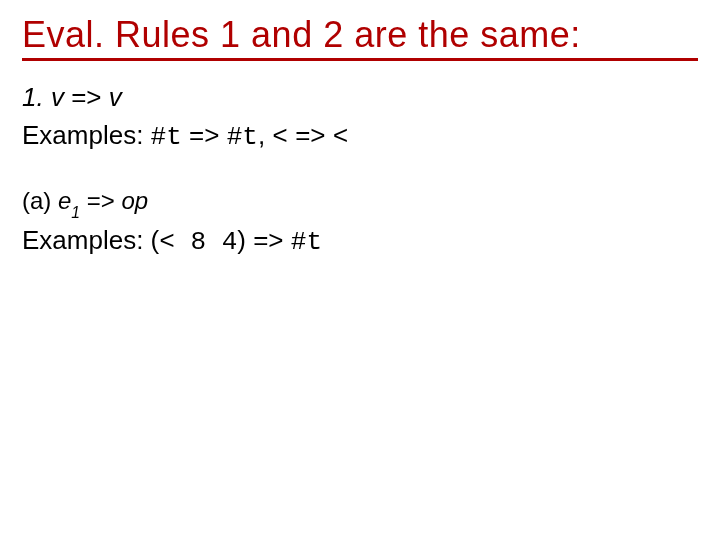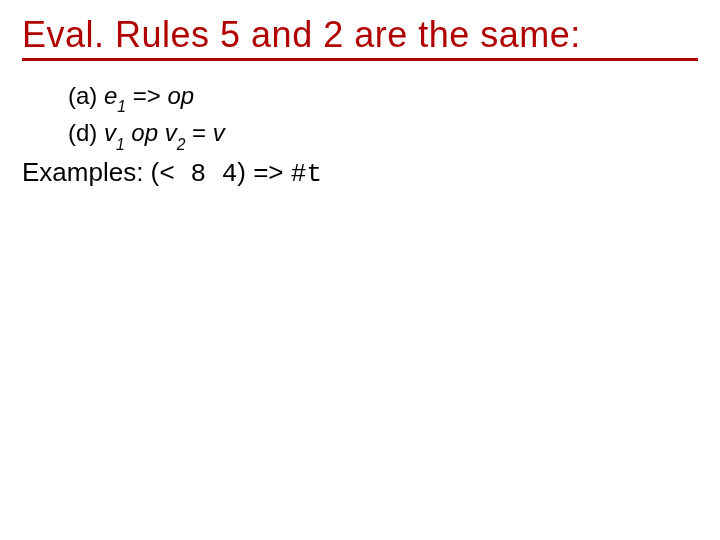--- a/index.html
+++ b/index.html
@@ -21,21 +21,20 @@
     padding-bottom: 2px;
     margin-bottom: 18px;
     letter-spacing: 0.5px;
   }
   .block {
     font-size: 26px;
     line-height: 1.45;
     margin-bottom: 28px;
   }
   .sub {
-    margin-left: 46px;
     font-size: 24px;
     line-height: 1.45;
   }
   .it { font-style: italic; }
   .mono { font-family: "Courier New", Courier, monospace; font-style: normal; }
   .subscr {
     font-style: italic;
     font-size: 0.65em;
     vertical-align: sub;
     position: relative;
@@ -43,30 +42,36 @@
   }
   .examples {
     font-size: 26px;
   }
 </style>
 </head>
 <body>
 
 <div class="slide">
 
-  <div class="title">Eval. Rules 5 and 2 are the same:</div>
+  <div class="title">Eval. Rules 1 and 2 are the same:</div>
 
+  <div class="block">
+    <div>
+      <span class="it">1.</span>
+      <span class="it">v</span><span> =&gt; </span><span class="it">v</span>
+    </div>
+    <div class="examples">
+      <span>Examples:  </span><span class="mono">#t</span><span> =&gt; </span><span class="mono">#t</span><span>, </span><span class="mono">&lt;</span><span> =&gt; </span><span class="mono">&lt;</span>
+    </div>
+  </div>
 
   <div class="block">
 
     <div class="sub">
       <span>(a) </span><span class="it">e</span><span class="subscr">1</span><span> =&gt; </span><span class="it">op</span>
-    </div>
-    <div class="sub">
-      <span>(d) </span><span class="it">v</span><span class="subscr">1</span><span> </span><span class="it">op</span><span> </span><span class="it">v</span><span class="subscr">2</span><span> = </span><span class="it">v</span>
     </div>
 
     <div class="examples">
       <span>Examples:  (</span><span class="mono">&lt;</span><span class="mono"> 8 4</span><span>) =&gt; </span><span class="mono">#t</span>
     </div>
   </div>
 
 </div>
 
 </body></html>

